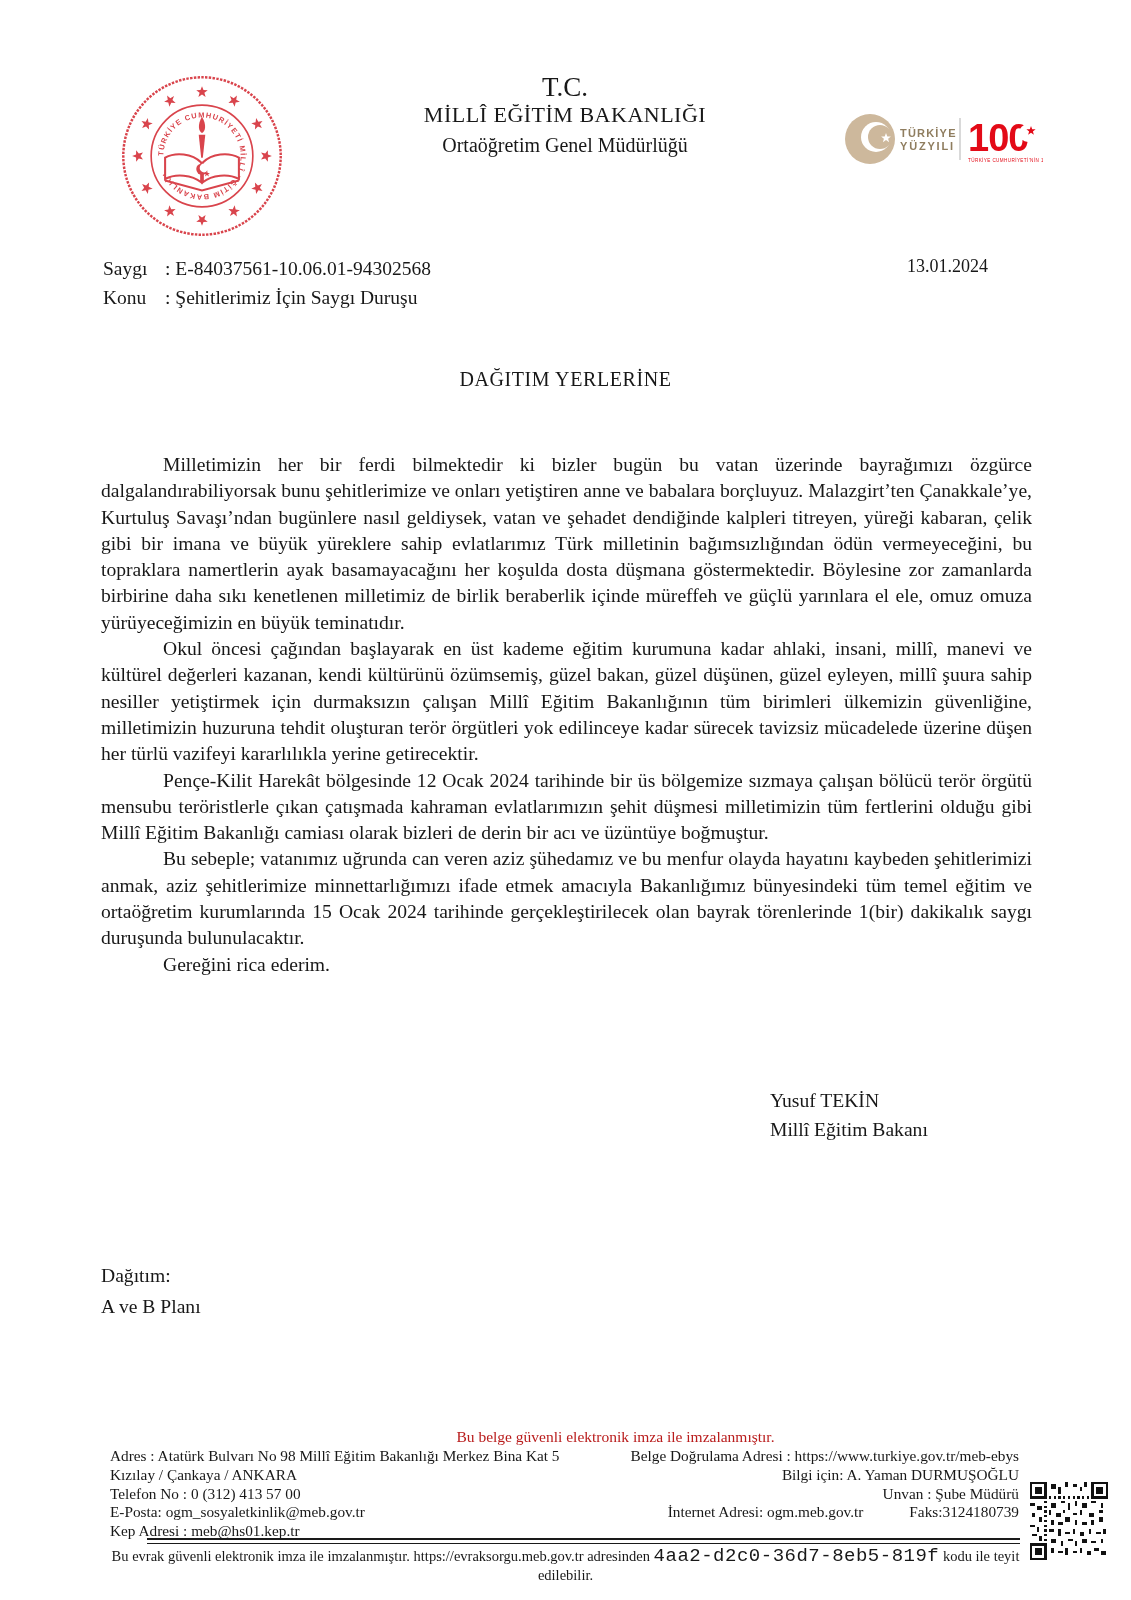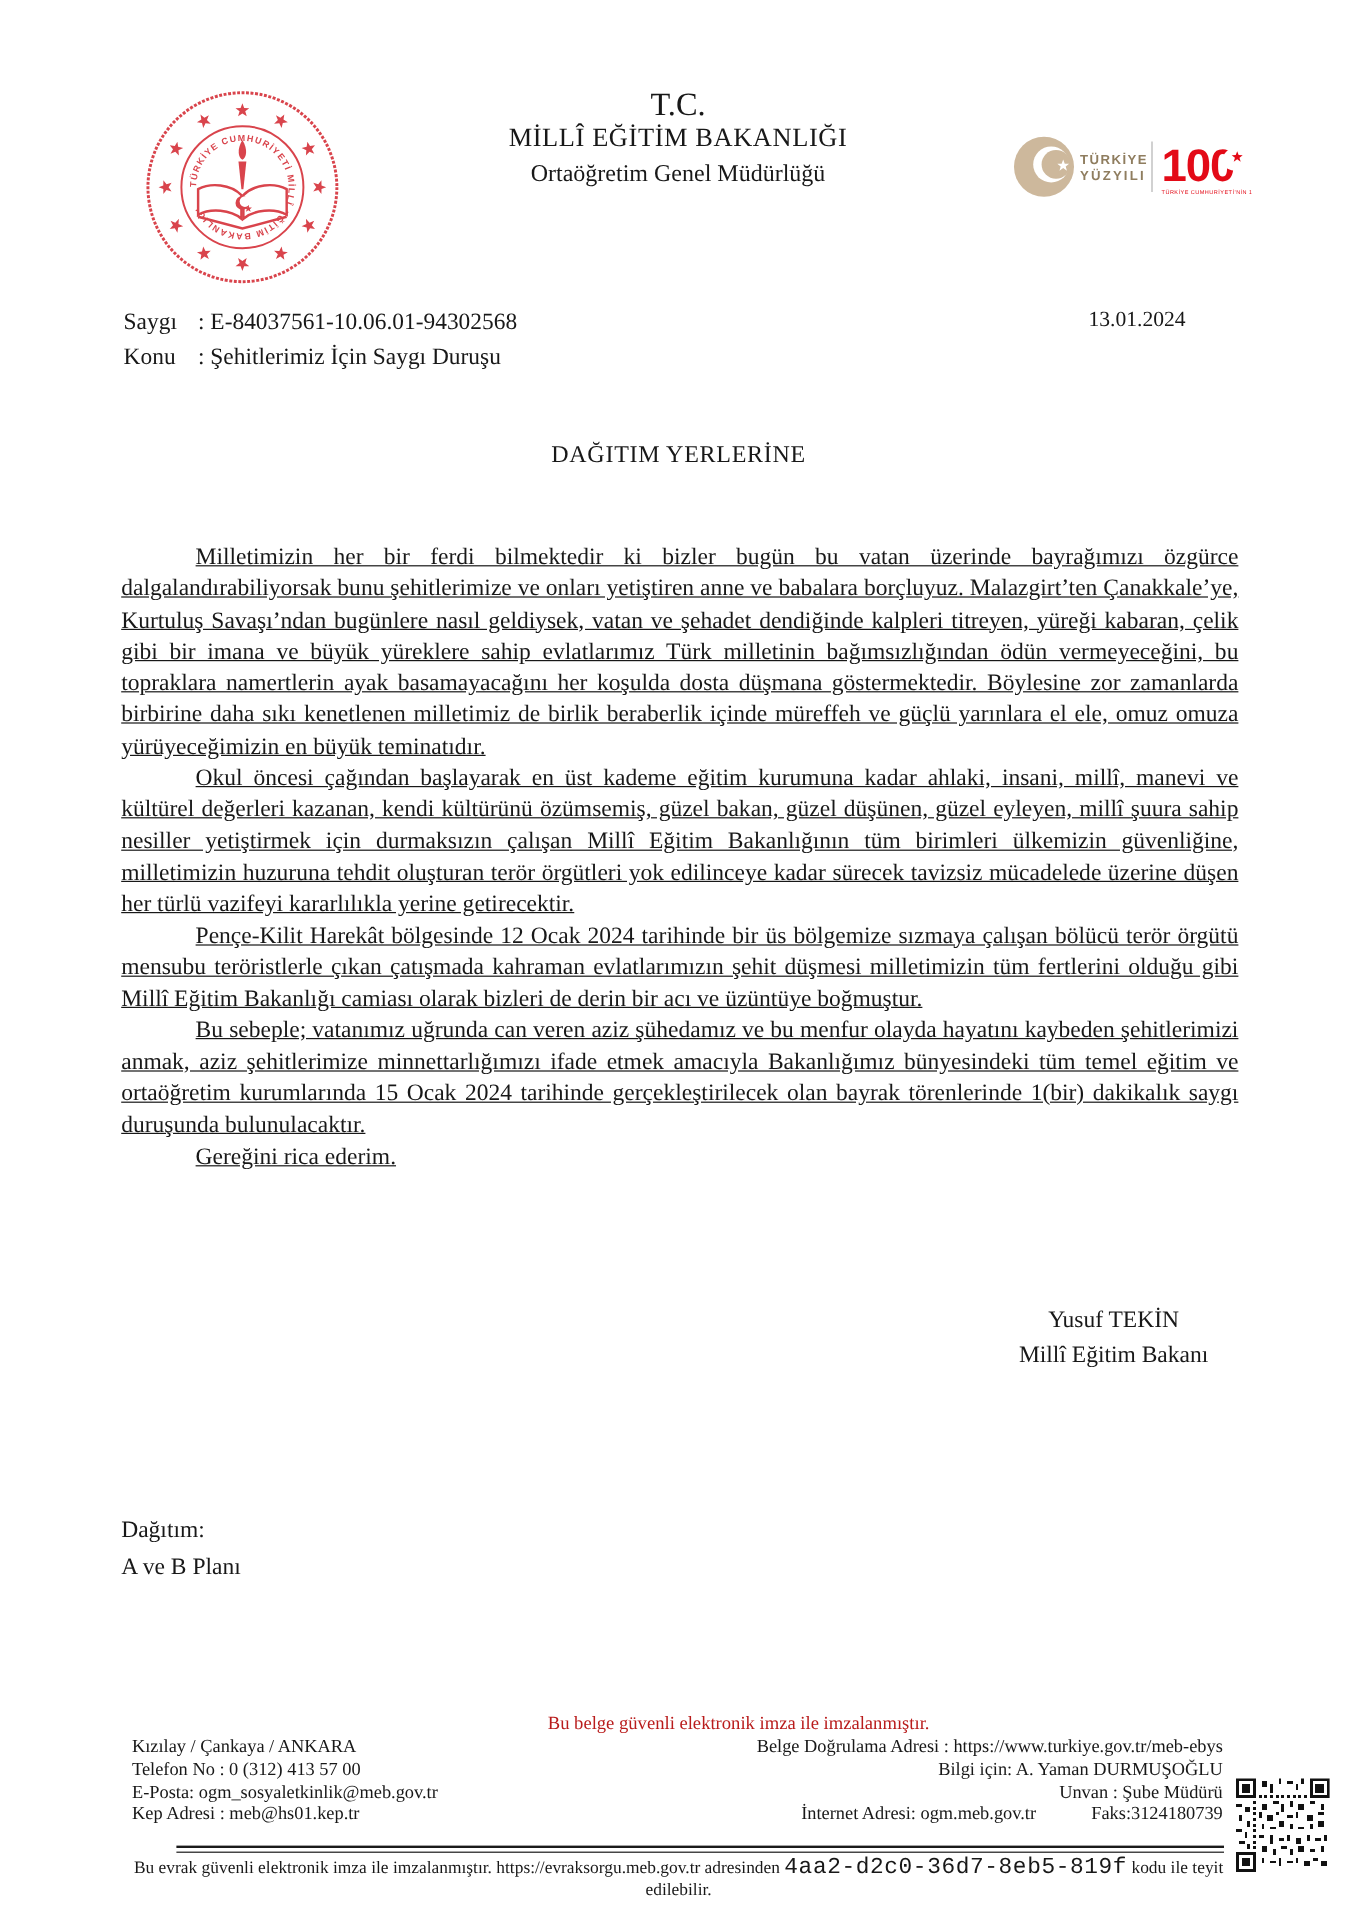--- a/index.html
+++ b/index.html
@@ -15,23 +15,23 @@
   .title-directorate{font-size:20px;line-height:30px;}
   .tc100{left:838px;top:112px;width:205px;height:62px;}
 
   
   .meta{left:103px;top:254px;font-size:19.5px;line-height:29px;}
   .meta-label{display:inline-block;width:62px;}
   .date{top:256px;left:700px;width:288px;text-align:right;font-size:18px;}
 
   
   .salutation{left:0;right:0;top:368px;text-align:center;font-size:20px;letter-spacing:.6px;}
-  .body-text{left:101px;width:931px;top:452px;font-size:19.6px;line-height:26.3px;text-align:justify;text-decoration:underline;}
+  .body-text{left:101px;width:931px;top:452px;font-size:19.6px;line-height:26.3px;text-align:justify;}
   .body-text p{margin:0;text-indent:62px;}
-  .signature{left:770px;width:316px;top:1086px;text-align:center;font-size:19.6px;line-height:29px;}
+  .signature{left:770px;width:316px;top:1086px;font-size:19.6px;line-height:29px;}
   .distribution{left:101px;top:1260px;font-size:19.6px;line-height:31px;}
 
   
   .footer-notice{left:210px;right:110px;top:1428px;text-align:center;font-size:15.5px;color:#b91c1c;}
   .footer-left{left:110px;top:1447px;font-size:15.3px;line-height:18.8px;}
   .footer-right{right:112px;top:1447px;text-align:right;font-size:15.3px;line-height:18.8px;}
   .footer-right .gap{display:inline-block;width:46px;}
   .qr{left:1030px;top:1482px;width:78px;height:78px;}
   .rule{left:147px;top:1538px;width:873px;height:3px;border-top:2.5px solid #1a1a1a;border-bottom:1px solid #1a1a1a;}
   .verify{left:110px;right:110px;top:1545px;text-align:center;font-size:14.5px;}
@@ -120,20 +120,21 @@
   </div>
 
   <div class="abs distribution">
     <div>Dağıtım:</div>
     <div>A ve B Planı</div>
   </div>
 
   <div class="abs footer-notice">Bu belge güvenli elektronik imza ile imzalanmıştır.</div>
 
   <div class="abs footer-left">
+    <div>Adres : Atatürk Bulvarı No 98 Millî Eğitim Bakanlığı Merkez Bina Kat 5</div>
     <div>Kızılay / Çankaya / ANKARA</div>
     <div>Telefon No : 0 (312) 413 57 00</div>
     <div>E-Posta: ogm_sosyaletkinlik@meb.gov.tr</div>
     <div>Kep Adresi : meb@hs01.kep.tr</div>
   </div>
 
   <div class="abs footer-right">
     <div>Belge Doğrulama Adresi : https://www.turkiye.gov.tr/meb-ebys</div>
     <div>Bilgi için:  A. Yaman DURMUŞOĞLU</div>
     <div>Unvan : Şube Müdürü</div>

